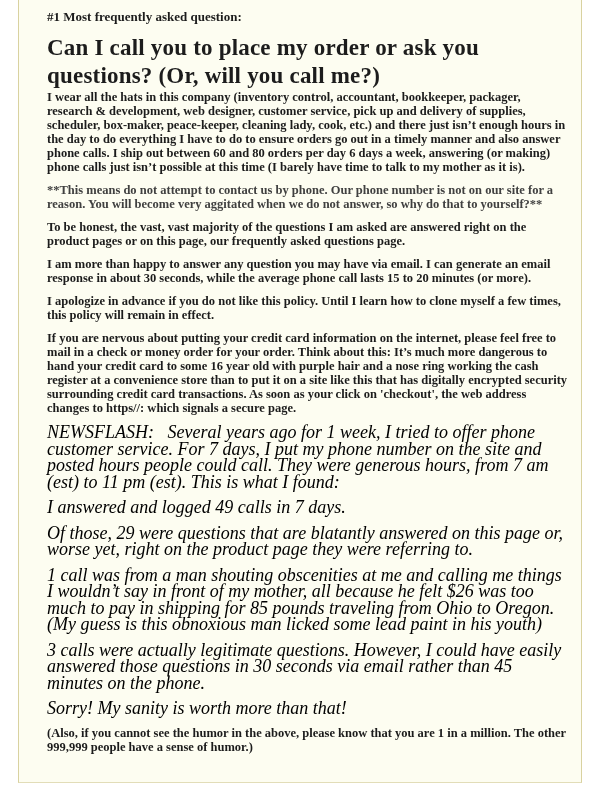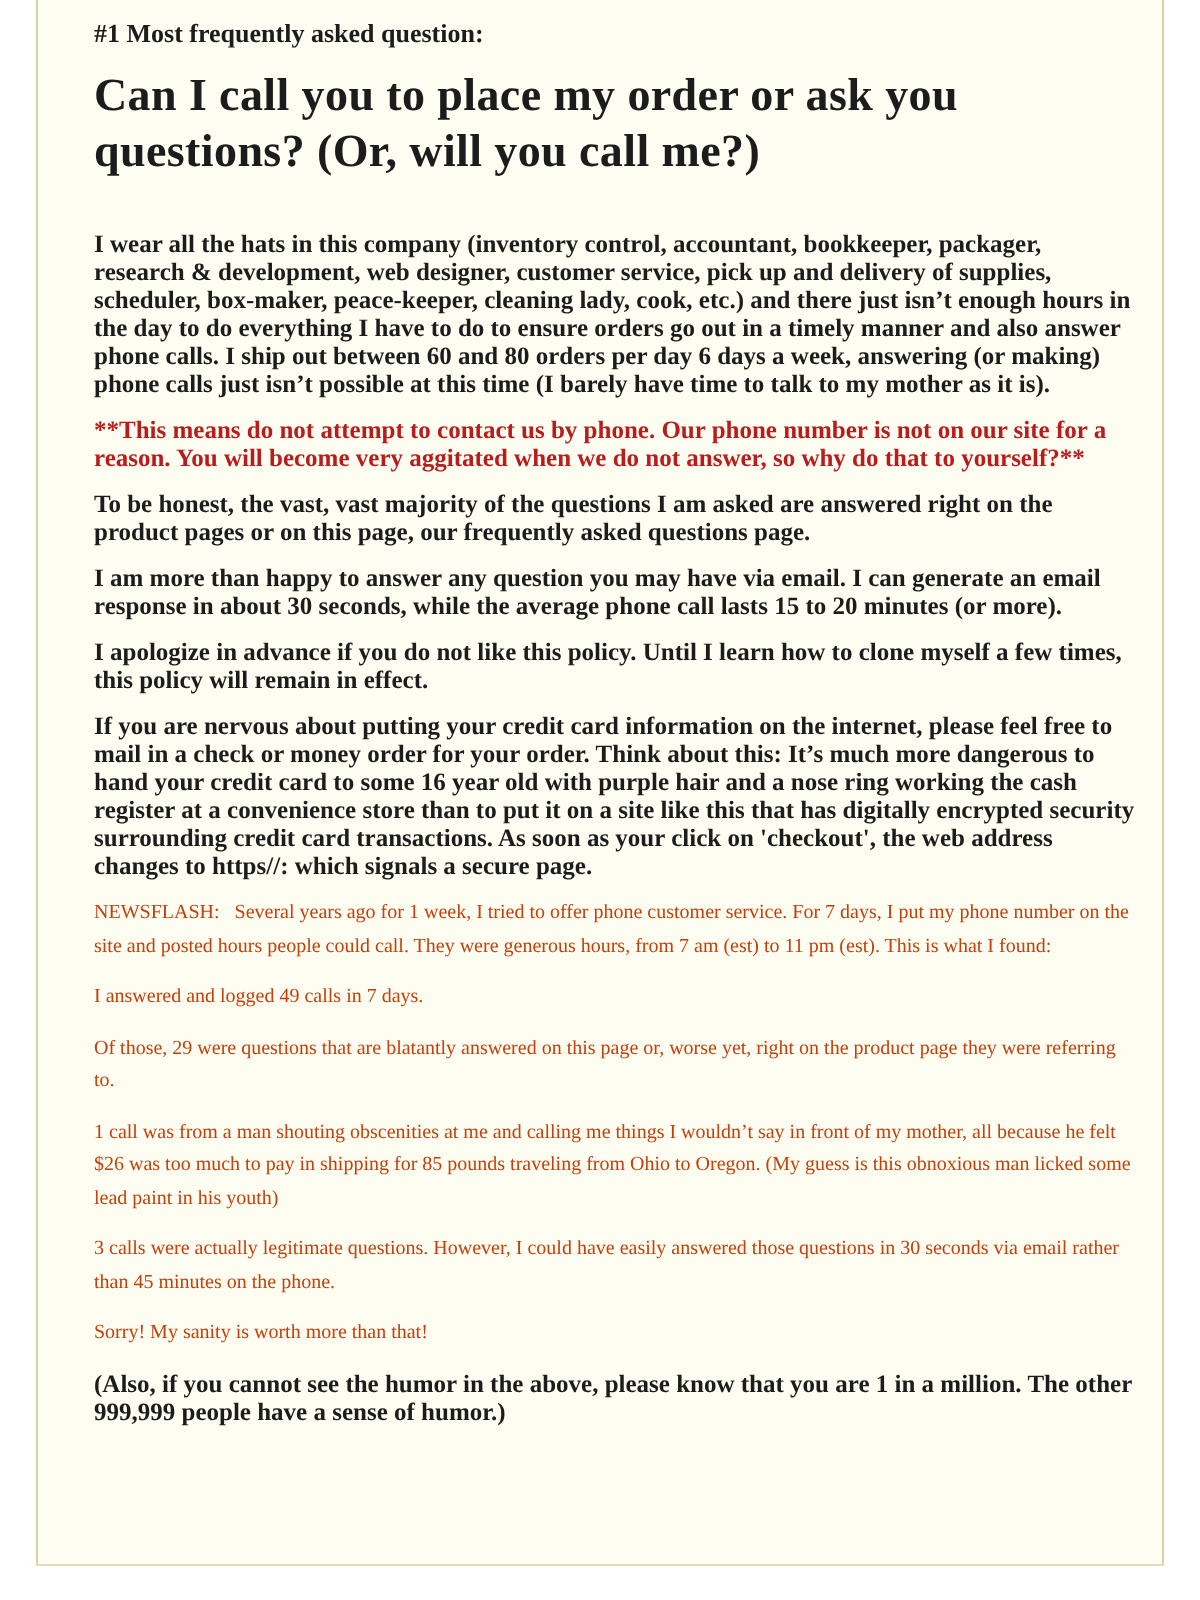--- a/index.html
+++ b/index.html
@@ -26,42 +26,43 @@
   .intro-line {
     font-size: 13px;
     font-weight: 700;
     line-height: 15px;
     margin: 2px 0 10px 0;
   }
   .question-title {
     font-size: 23px;
     font-weight: 700;
     line-height: 28px;
-    margin: 0 0 25px 0;
+    margin: 0 0 0 0;
     letter-spacing: 0.2px;
   }
   p.body-para {
     font-size: 12.5px;
     font-weight: 700;
     line-height: 14px;
     margin: 0 0 9px 0;
   }
   p.warning-para {
     font-size: 12.5px;
     font-weight: 700;
     line-height: 14px;
     margin: 0 0 9px 0;
-    color: #b91c1c;
+    color: #404040;
   }
   p.italic-para {
-    font-size: 10px;
+    font-size: 18px;
     font-weight: 400;
+    font-style: italic;
     line-height: 16.5px;
     margin: 0 0 9px 0;
-    color: #c2410c;
+    color: #000000;
   }
   p.closing-para {
     font-size: 12.5px;
     font-weight: 700;
     line-height: 14px;
     margin: 2px 0 0 0;
   }
 </style>
 </head>
 <body>

